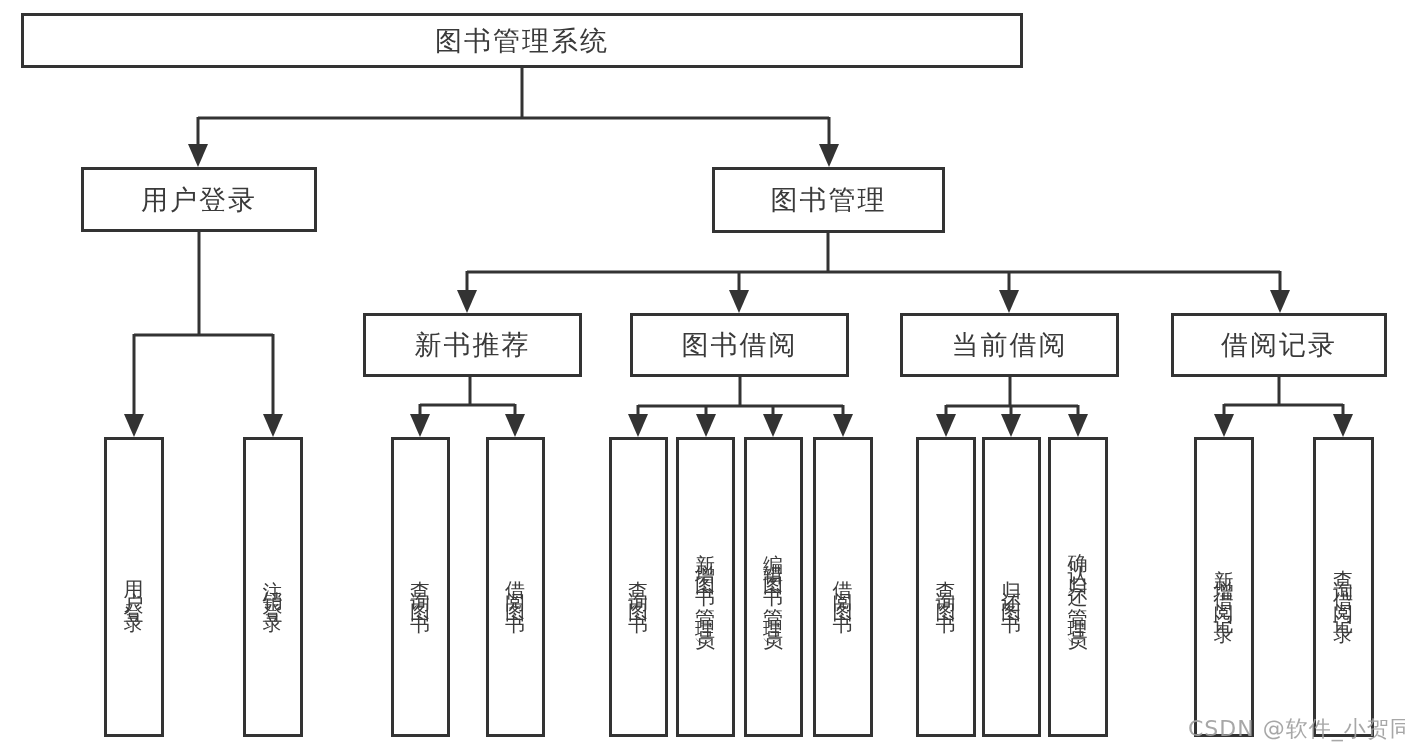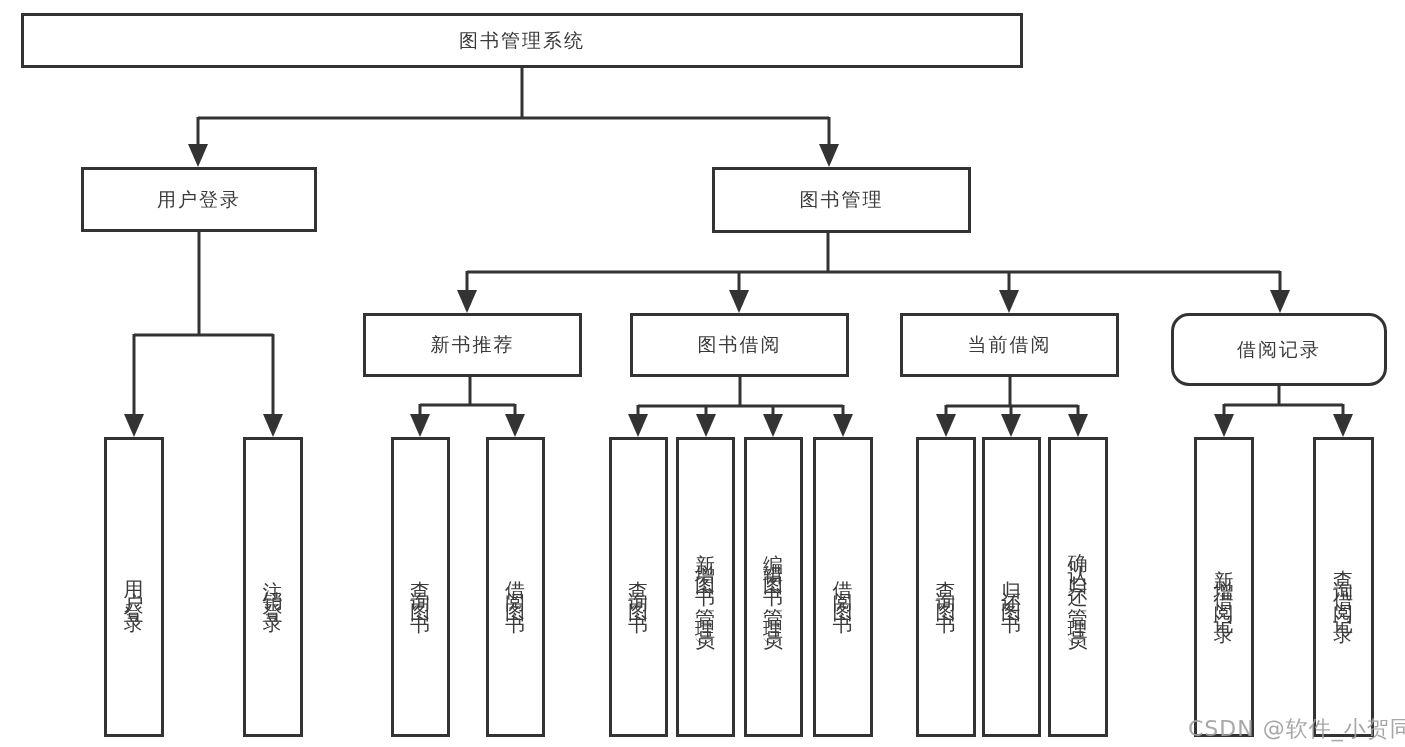--- a/index.html
+++ b/index.html
@@ -26,21 +26,21 @@
     box-sizing: border-box;
     background: #ffffff;
     border: 3px solid #333333;
     color: #3a3a3a;
     display: flex;
     align-items: center;
     justify-content: center;
     z-index: 2;
   }
   .h-box {
-    font-size: 19px;
+    font-size: 27px;
     letter-spacing: 2px;
     white-space: nowrap;
   }
   .v-box {
     writing-mode: vertical-rl;
     font-size: 20px;
     letter-spacing: 11px;
     line-height: 1;
     text-align: center;
   }
@@ -122,34 +122,34 @@
     <polygon points="1333,414 1353,414 1343,437" fill="#333333" stroke="none"></polygon>
   </svg>
 
   <div class="box h-box" style="left:21px; top:13px; width:1002px; height:55px;">
     <span>图书管理系统</span>
   </div>
 
   <div class="box h-box" style="left:81px; top:167px; width:236px; height:65px;">
     <span>用户登录</span>
   </div>
-  <div class="box h-box" style="left:712px; top:167px; width:259px; height:66px;">
+  <div class="box h-box" style="left:712px; top:167px; width:233px; height:66px;">
     <span>图书管理</span>
   </div>
 
   <div class="box h-box" style="left:630px; top:313px; width:219px; height:64px;">
     <span>图书借阅</span>
   </div>
   <div class="box h-box" style="left:363px; top:313px; width:219px; height:64px;">
     <span>新书推荐</span>
   </div>
   <div class="box h-box" style="left:900px; top:313px; width:219px; height:64px;text-align:right;">
     <span>当前借阅</span>
   </div>
-  <div class="box h-box" style="left:1171px; top:313px; width:216px; height:73px;border-radius:18px;">
+  <div class="box h-box" style="left:1171px; top:313px; width:216px; height:64px;">
     <span>借阅记录</span>
   </div>
 
   <div class="box v-box" style="left:104px; top:437px; width:60px; height:300px;">
     <span>用户登录</span>
   </div>
   <div class="box v-box" style="left:243px; top:437px; width:60px; height:300px;">
     <span>注销登录</span>
   </div>
 

